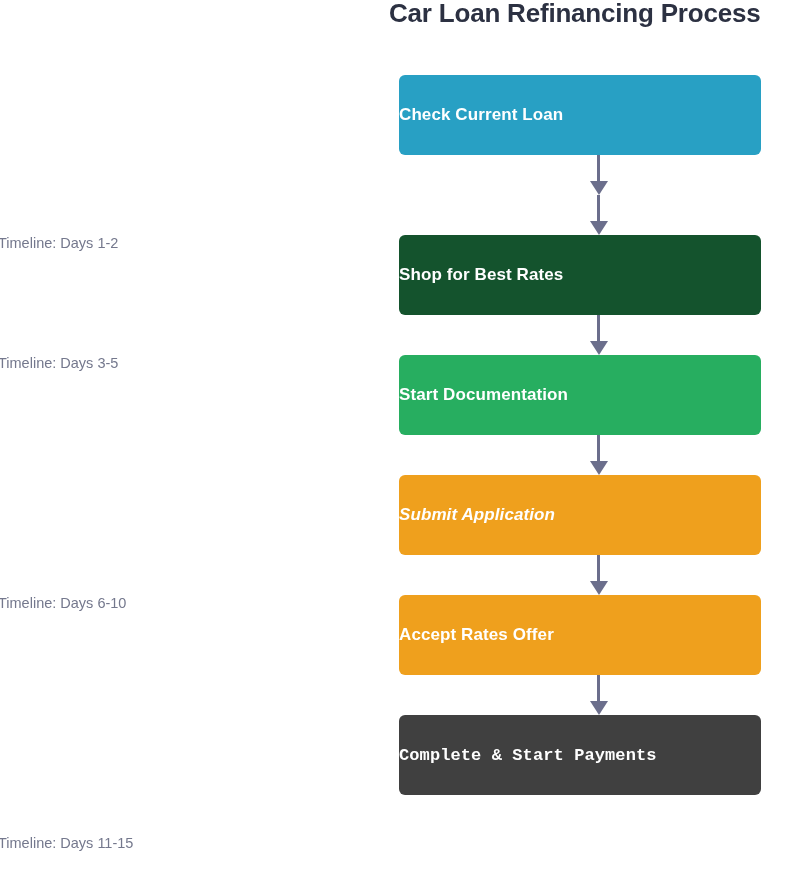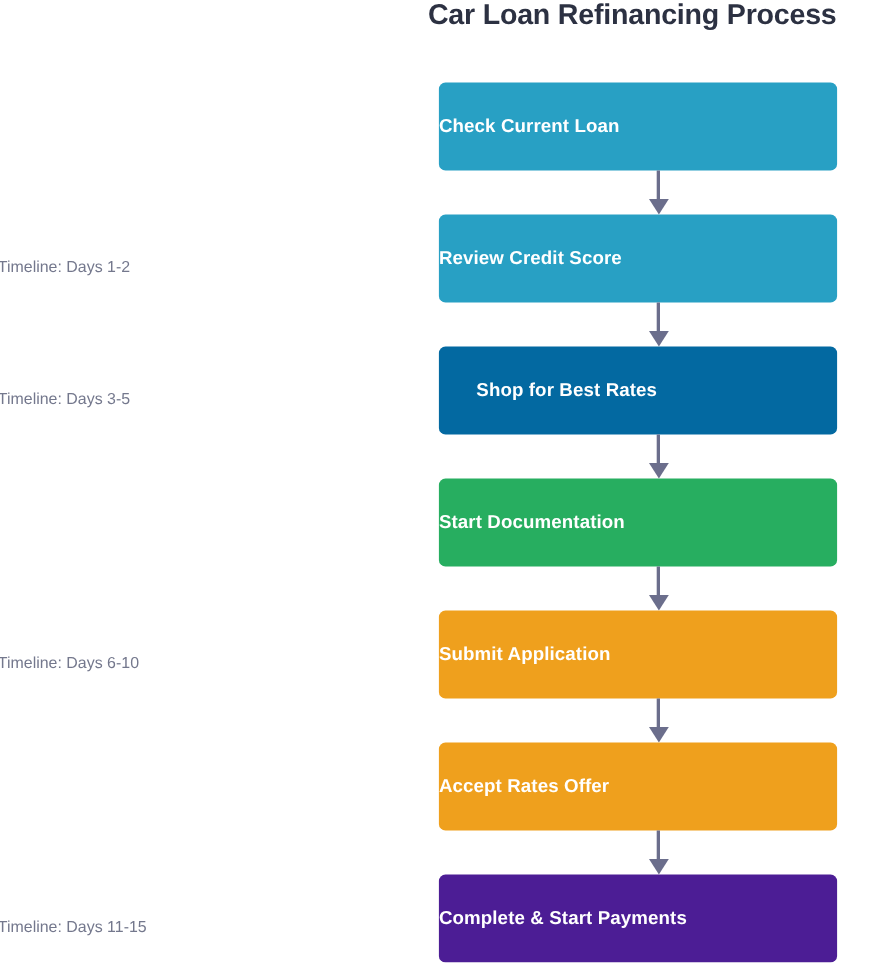--- a/index.html
+++ b/index.html
@@ -115,53 +115,50 @@
     </div>
 
   <div id="flow-column">
       <div class="flow-step" style="background: rgb(40, 160, 196);">
         <div class="flow-step-label">Check Current Loan</div>
       </div>
       <div class="flow-connector">
         <div class="conn-line" style="background: rgb(107, 110, 140);"></div>
         <div class="conn-head" style="border-top-color: rgb(107, 110, 140);"></div>
       </div>
-      <div class="flow-step" style="background: rgb(40, 160, 196);">
-        <div class="flow-step-label">Review Credit Score</div>
-      </div>
       <div class="flow-connector">
         <div class="conn-line" style="background: rgb(107, 110, 140);"></div>
         <div class="conn-head" style="border-top-color: rgb(107, 110, 140);"></div>
       </div>
-      <div class="flow-step" style="background: #0369a1; padding-left: 34px;">
+      <div class="flow-step" style="background: #14532d;">
         <div class="flow-step-label">Shop for Best Rates</div>
       </div>
       <div class="flow-connector">
         <div class="conn-line" style="background: rgb(107, 110, 140);"></div>
         <div class="conn-head" style="border-top-color: rgb(107, 110, 140);"></div>
       </div>
       <div class="flow-step" style="background: rgb(39, 174, 96);">
         <div class="flow-step-label">Start Documentation</div>
       </div>
       <div class="flow-connector">
         <div class="conn-line" style="background: rgb(107, 110, 140);"></div>
         <div class="conn-head" style="border-top-color: rgb(107, 110, 140);"></div>
       </div>
-      <div class="flow-step" style="background: rgb(239, 160, 29);">
+      <div class="flow-step" style="background: rgb(239, 160, 29); font-style: italic;">
         <div class="flow-step-label">Submit Application</div>
       </div>
       <div class="flow-connector">
         <div class="conn-line" style="background: rgb(107, 110, 140);"></div>
         <div class="conn-head" style="border-top-color: rgb(107, 110, 140);"></div>
       </div>
       <div class="flow-step" style="background: rgb(239, 160, 29);">
         <div class="flow-step-label">Accept Rates Offer</div>
       </div>
       <div class="flow-connector">
         <div class="conn-line" style="background: rgb(107, 110, 140);"></div>
         <div class="conn-head" style="border-top-color: rgb(107, 110, 140);"></div>
       </div>
-      <div class="flow-step" style="background: #4c1d95;">
+      <div class="flow-step" style="background: #404040; font-family: Liberation Mono, monospace;">
         <div class="flow-step-label">Complete &amp; Start Payments</div>
       </div>
     </div>
 
 </div>
 
 </body></html>

